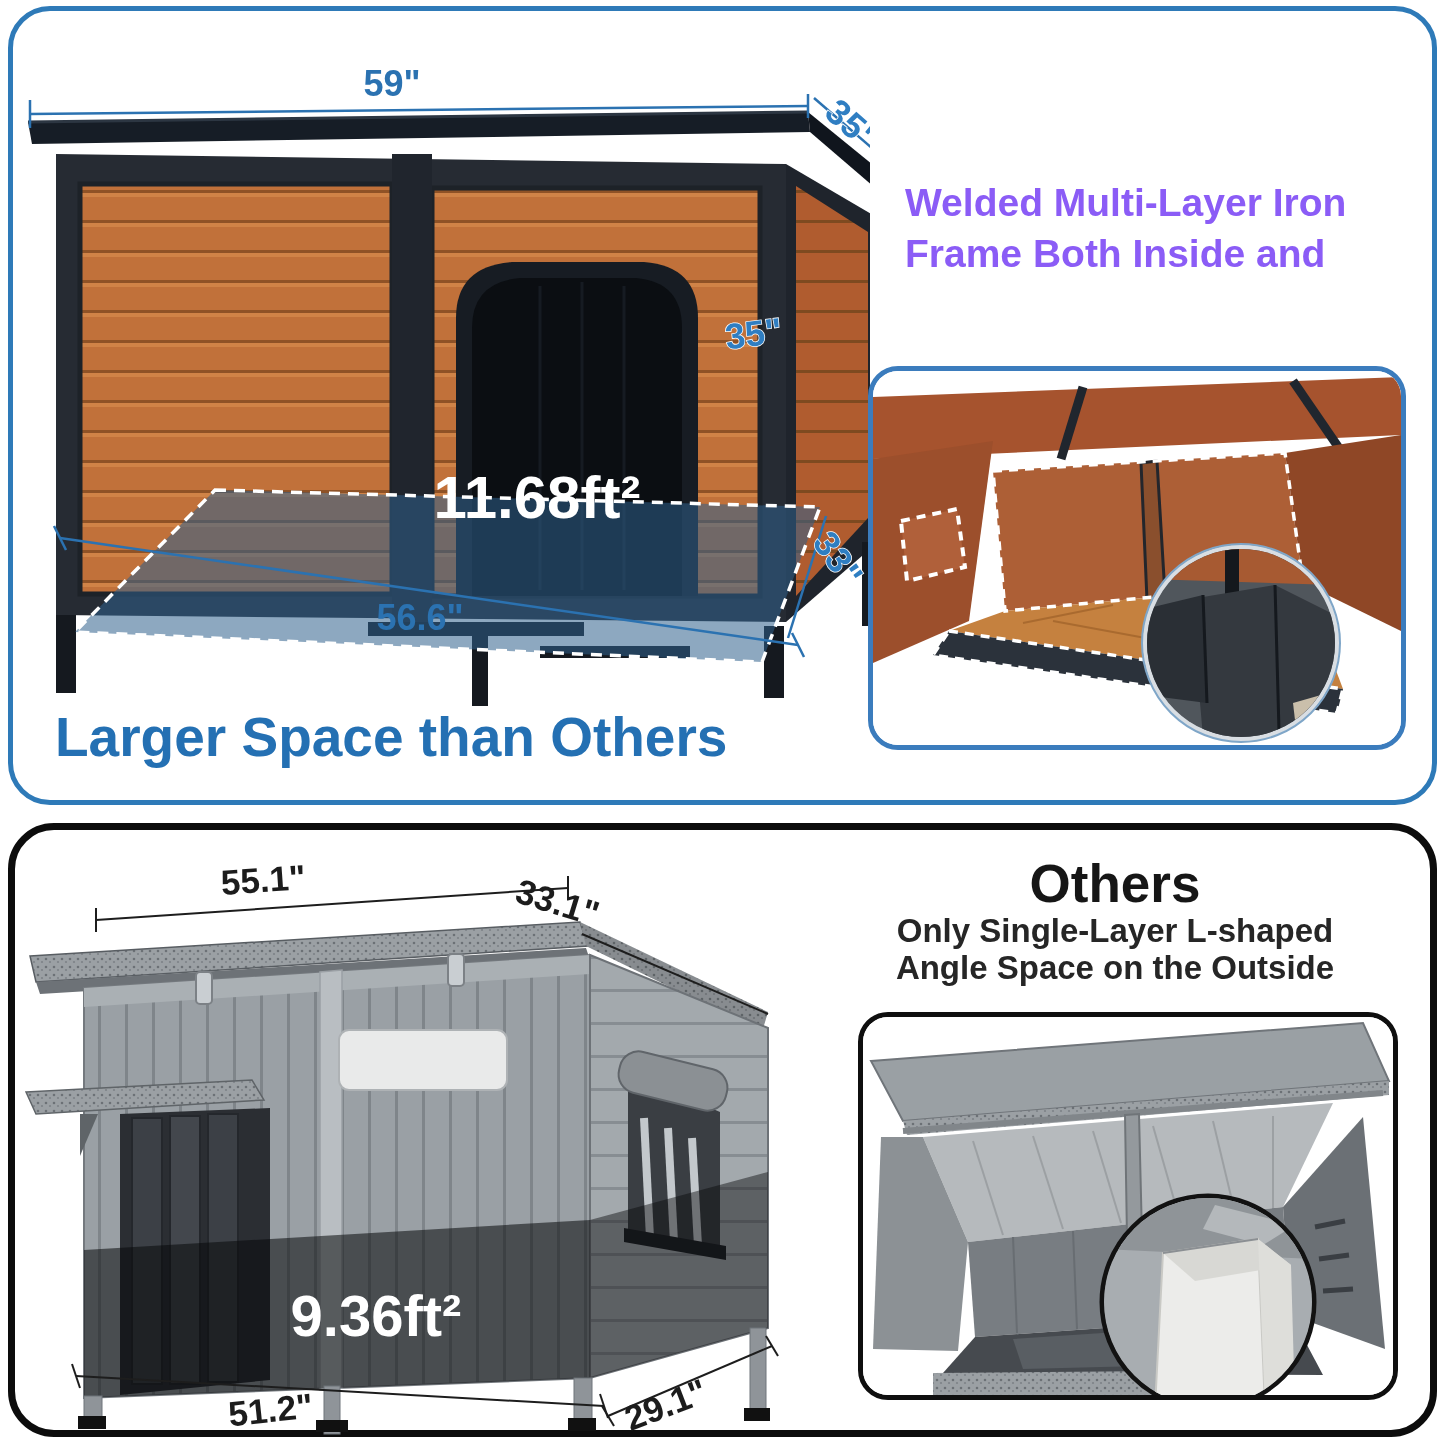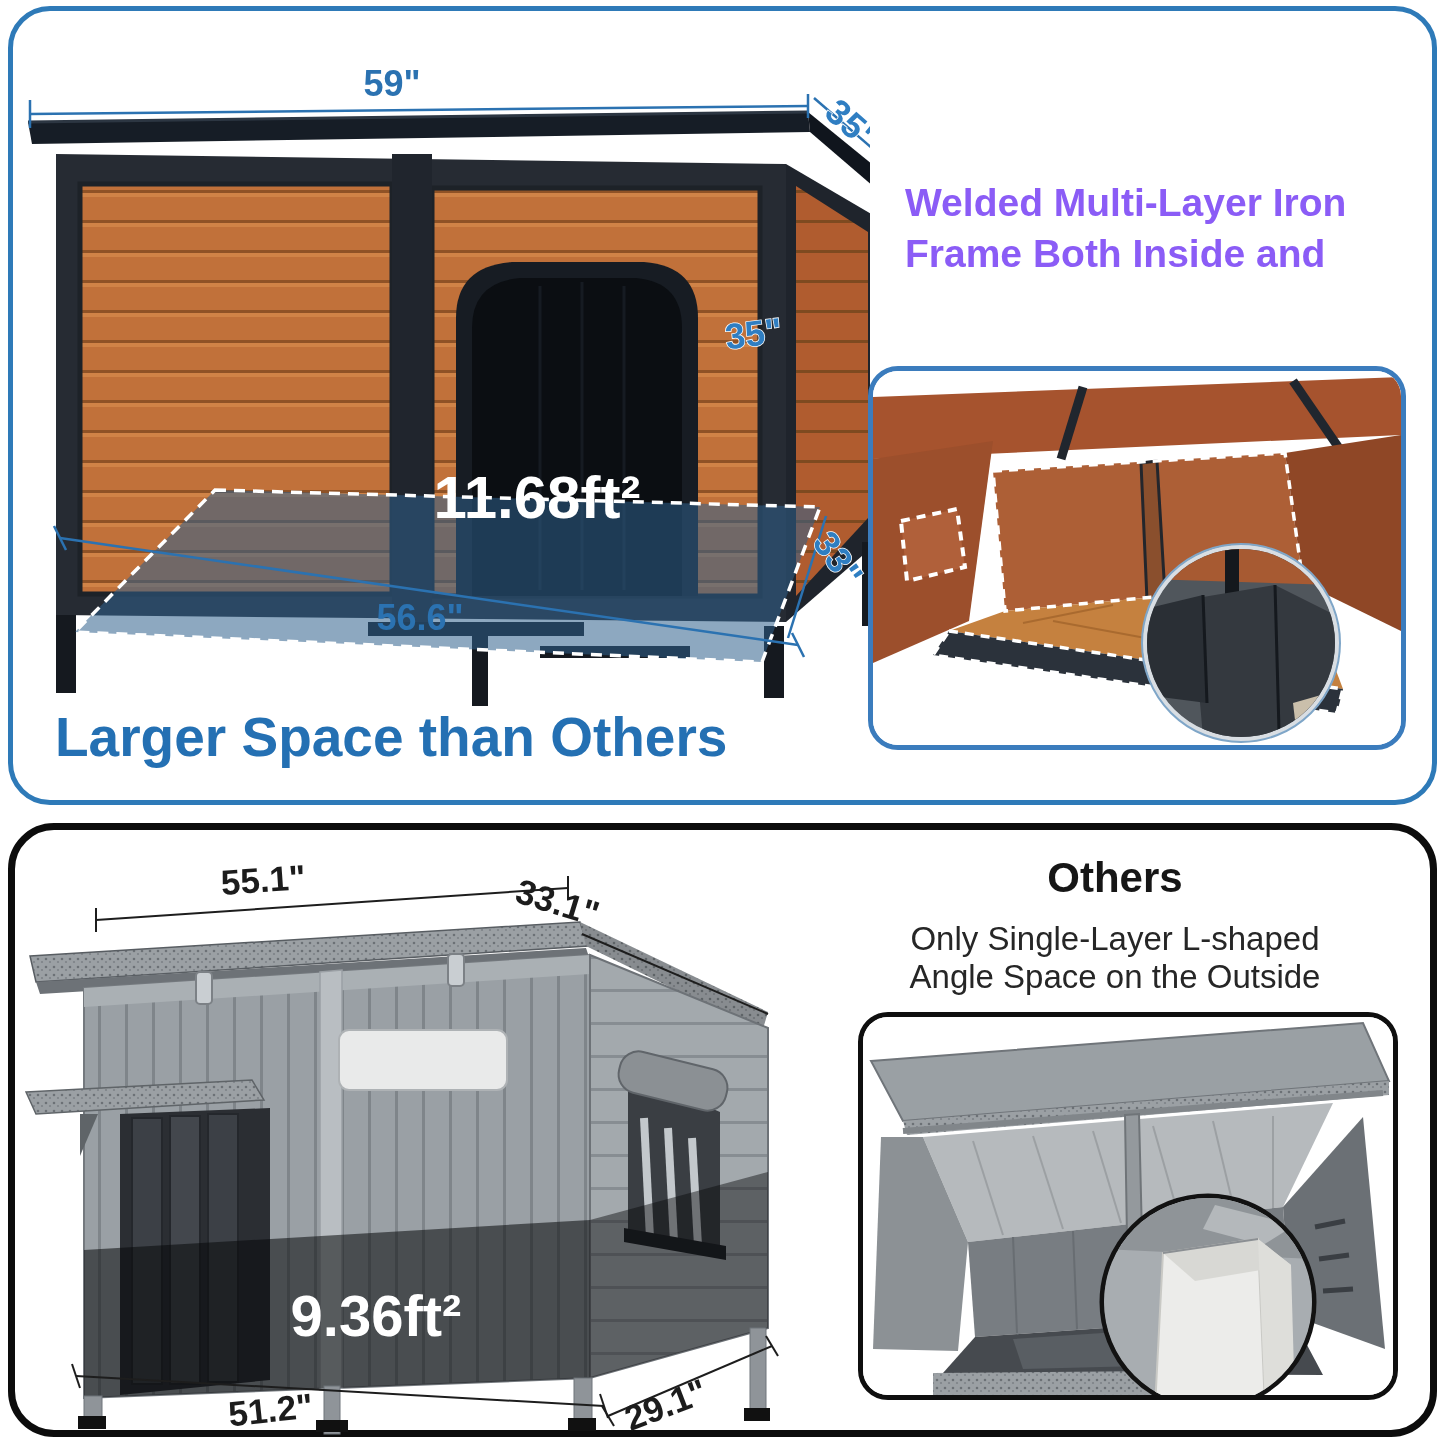--- a/index.html
+++ b/index.html
@@ -5,22 +5,22 @@
   html,body{margin:0;padding:0;background:#ffffff;}
   #stage{position:relative;width:1445px;height:1444px;background:#fff;overflow:hidden;
          font-family:"Liberation Sans",sans-serif;}
   .panel{position:absolute;background:#fff;}
   #panel-top{left:8px;top:6px;width:1419px;height:789px;border:5px solid #2e7ab8;border-radius:42px;}
   #panel-bottom{left:8px;top:823px;width:1415px;height:600px;border:7px solid #0c0c0c;border-radius:46px;}
   .abs{position:absolute;}
   #headline-top{left:55px;top:681px;width:900px;font-size:55px;font-weight:bold;color:#2470b3;letter-spacing:0px;margin-top:24px;}
   #callout-top{left:905px;top:177px;width:520px;font-size:39px;font-weight:bold;color:#8b5cf6;line-height:1.32;}
   #others-block{left:835px;top:856px;width:560px;text-align:center;color:#161616;}
-  #others-title{font-size:42px;font-weight:bold;line-height:1.05;}
-  #others-sub{font-size:33px;font-weight:normal;line-height:1.14;color:#262626;margin-top:20px;}
+  #others-title{font-size:53px;font-weight:bold;line-height:1.05;}
+  #others-sub{font-size:33px;font-weight:bold;line-height:1.14;color:#262626;margin-top:0;}
   .inset{position:absolute;background:#fff;overflow:hidden;}
   #inset-top{left:868px;top:366px;width:528px;height:374px;border:5px solid #3b7cbd;border-radius:30px;}
   #inset-bottom{left:858px;top:1012px;width:530px;height:378px;border:5px solid #0f0f0f;border-radius:30px;}
   svg{display:block;}
   .t-dim{font-family:"Liberation Sans",sans-serif;font-weight:bold;font-size:36px;fill:#2b72b1;}
   .t-dim-o{font-family:"Liberation Sans",sans-serif;font-weight:bold;font-size:36px;fill:#2f7ec2;
            stroke:#ffffff;stroke-width:1.5px;paint-order:stroke;}
   .t-area{font-family:"Liberation Sans",sans-serif;font-weight:bold;font-size:60px;fill:#ffffff;}
   .b-dim{font-family:"Liberation Sans",sans-serif;font-weight:bold;font-size:35px;fill:#1c1c1c;}
   .b-area{font-family:"Liberation Sans",sans-serif;font-weight:bold;font-size:58px;fill:#ffffff;}

